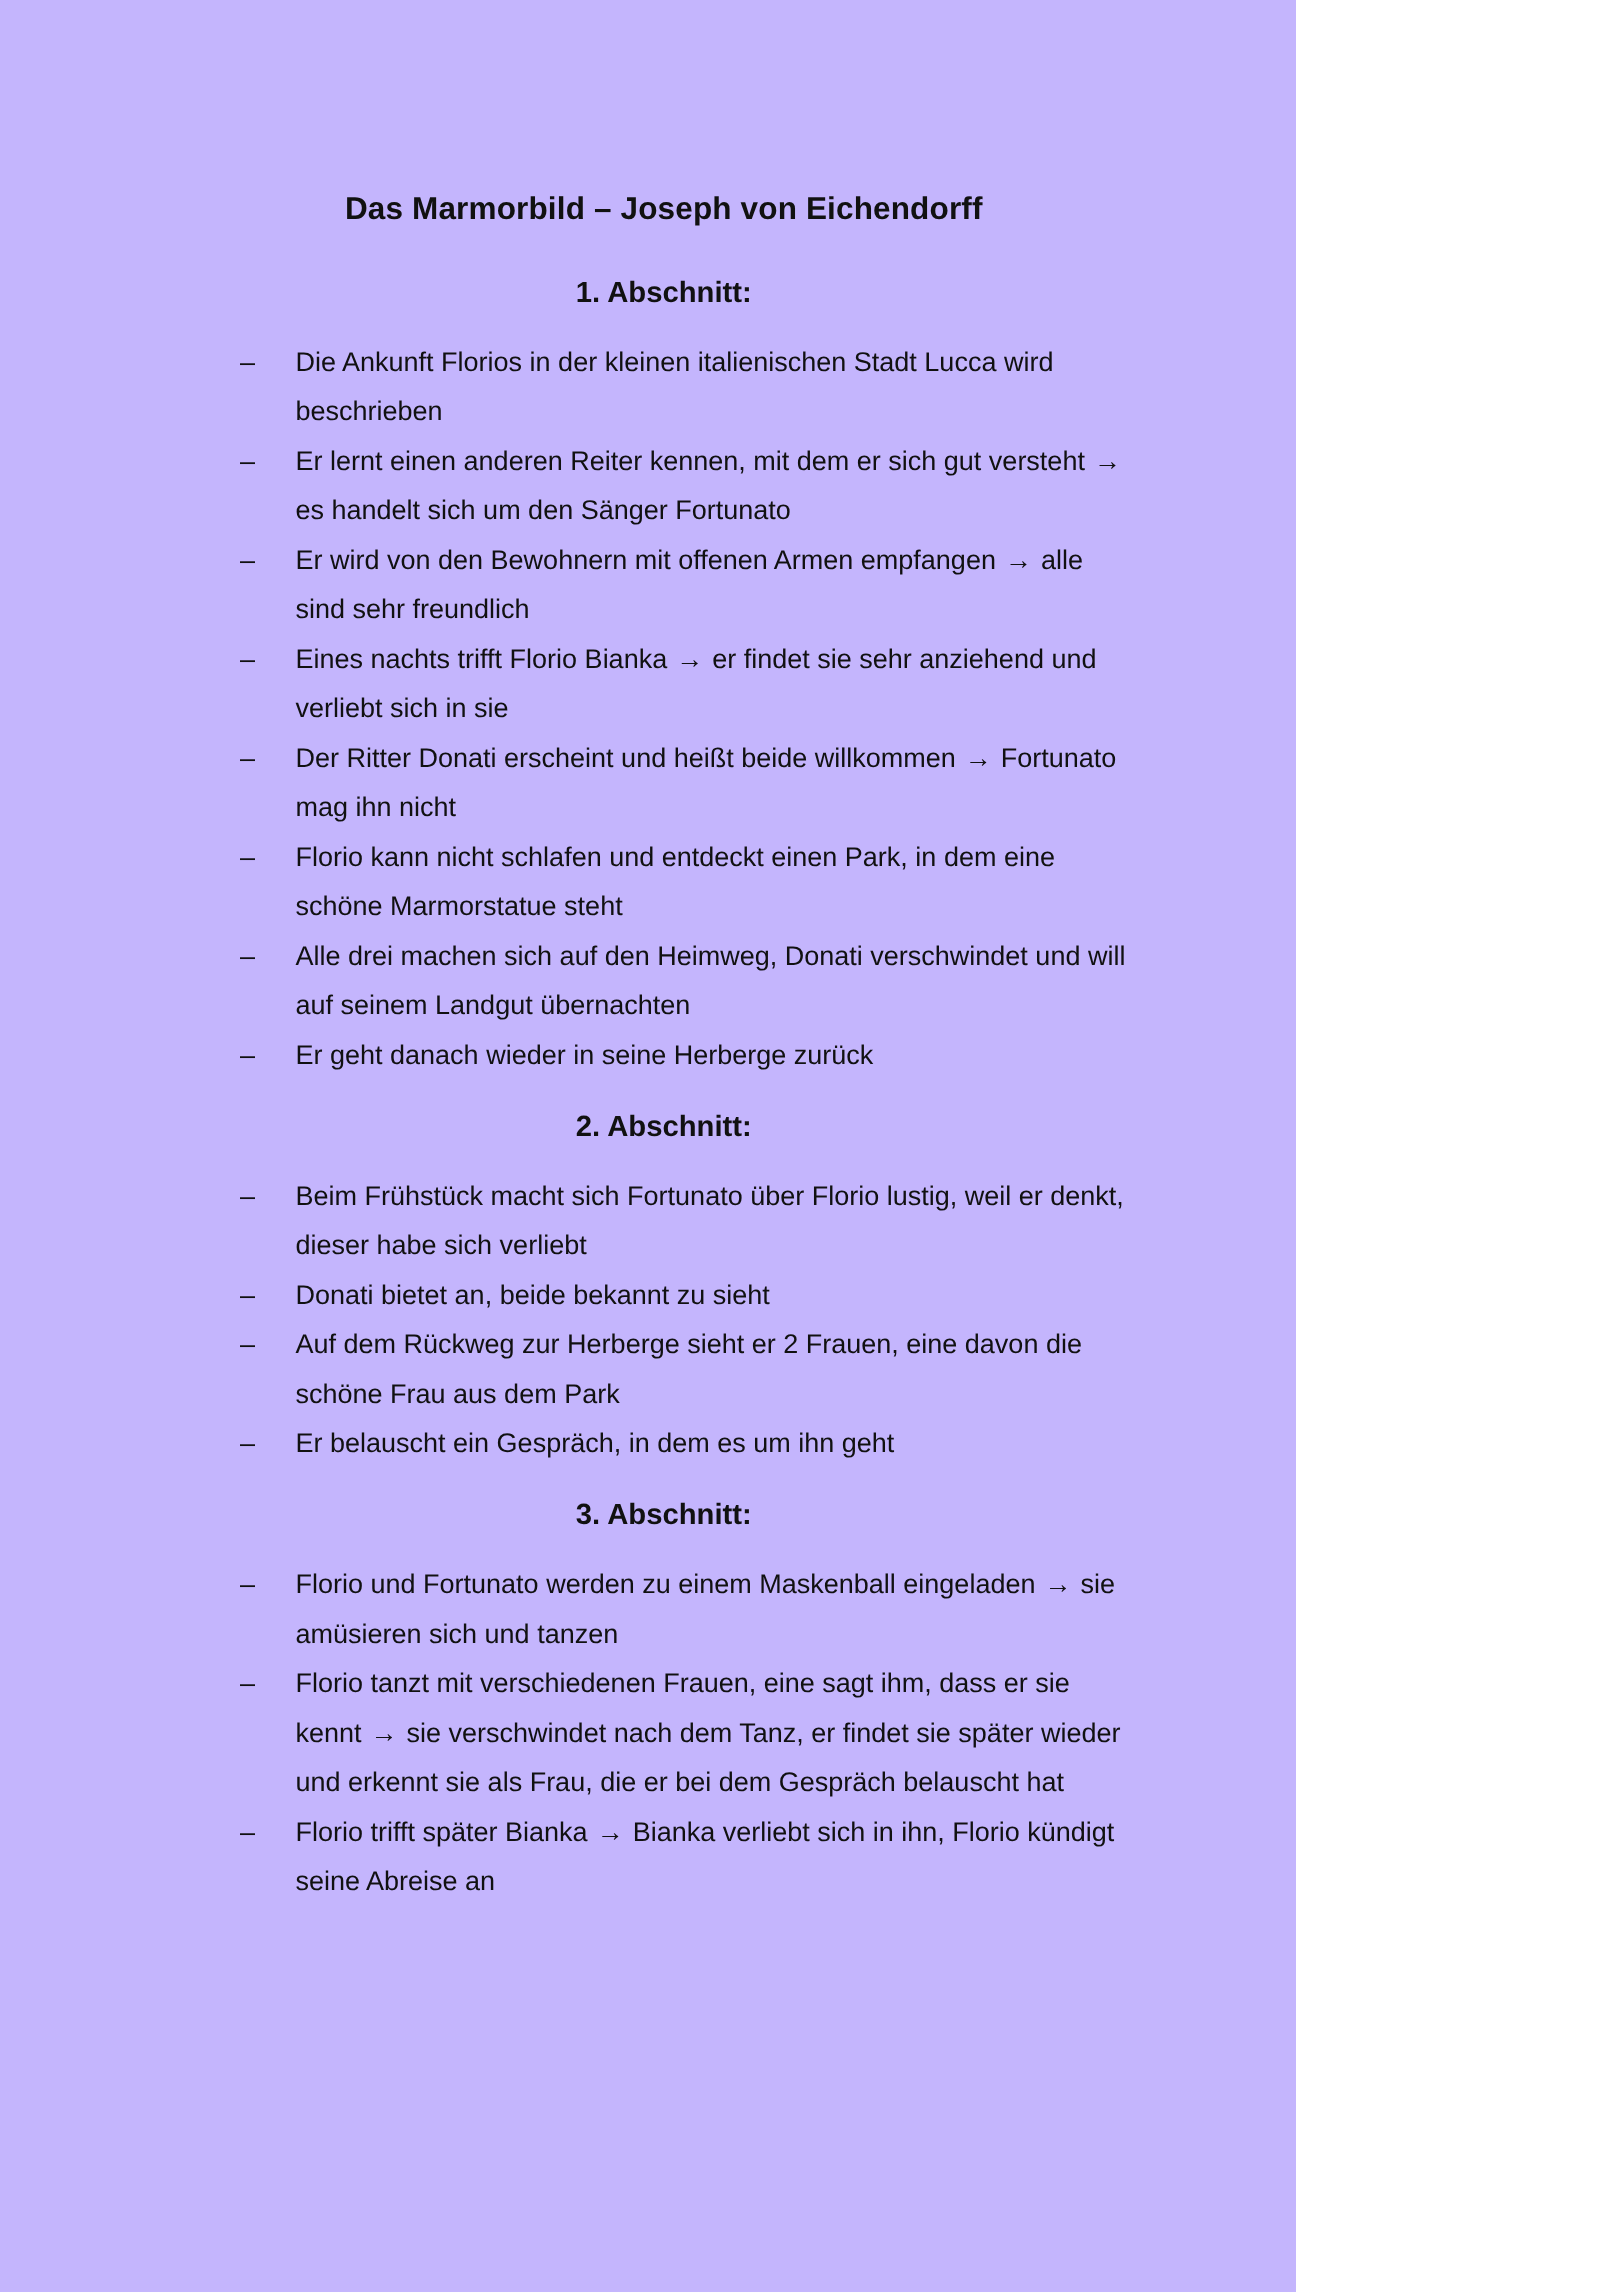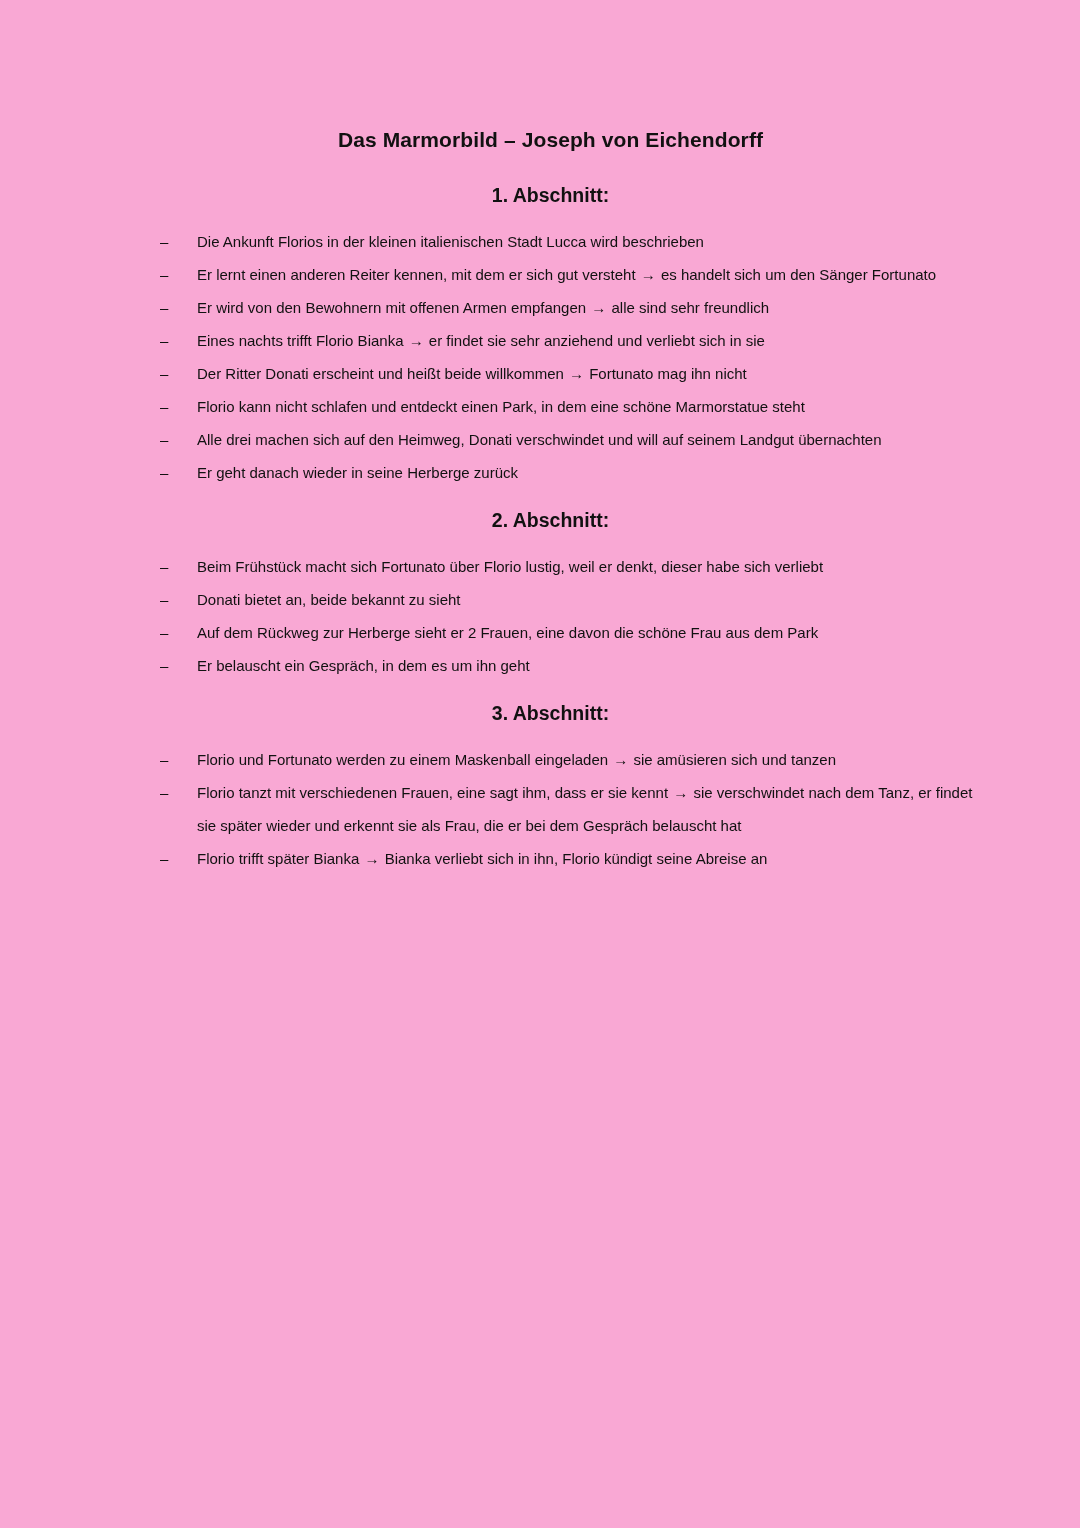--- a/index.html
+++ b/index.html
@@ -10,24 +10,24 @@
   }
   body {
     width: 1080px;
     min-height: 1528px;
     font-family: "Liberation Sans", sans-serif;
     color: #111111;
     box-sizing: border-box;
   }
   .page {
     box-sizing: border-box;
-    width: 1080px;
+    width: 864px;
     min-height: 1528px;
     padding: 128px 106px 60px 127px;
-    background: #f9a8d4;
+    background: #c4b5fd;
   }
   .doc-title {
     margin: 0 0 27px 0;
     text-align: center;
     font-size: 21px;
     font-weight: 700;
     letter-spacing: 0.1px;
   }
   .section-heading {
     margin: 15px 0 13px 0;
@@ -37,21 +37,21 @@
     text-align: center;
   }
   .item-list {
     list-style: none;
     margin: 0 0 12px 0;
     padding: 0 0 0 33px;
   }
   .item {
     position: relative;
     padding-left: 37px;
-    font-size: 15px;
+    font-size: 18px;
     line-height: 33px;
   }
   .item::before {
     content: "–";
     position: absolute;
     left: 0;
     top: 0;
   }
   .arrow {
     font-weight: 700;

